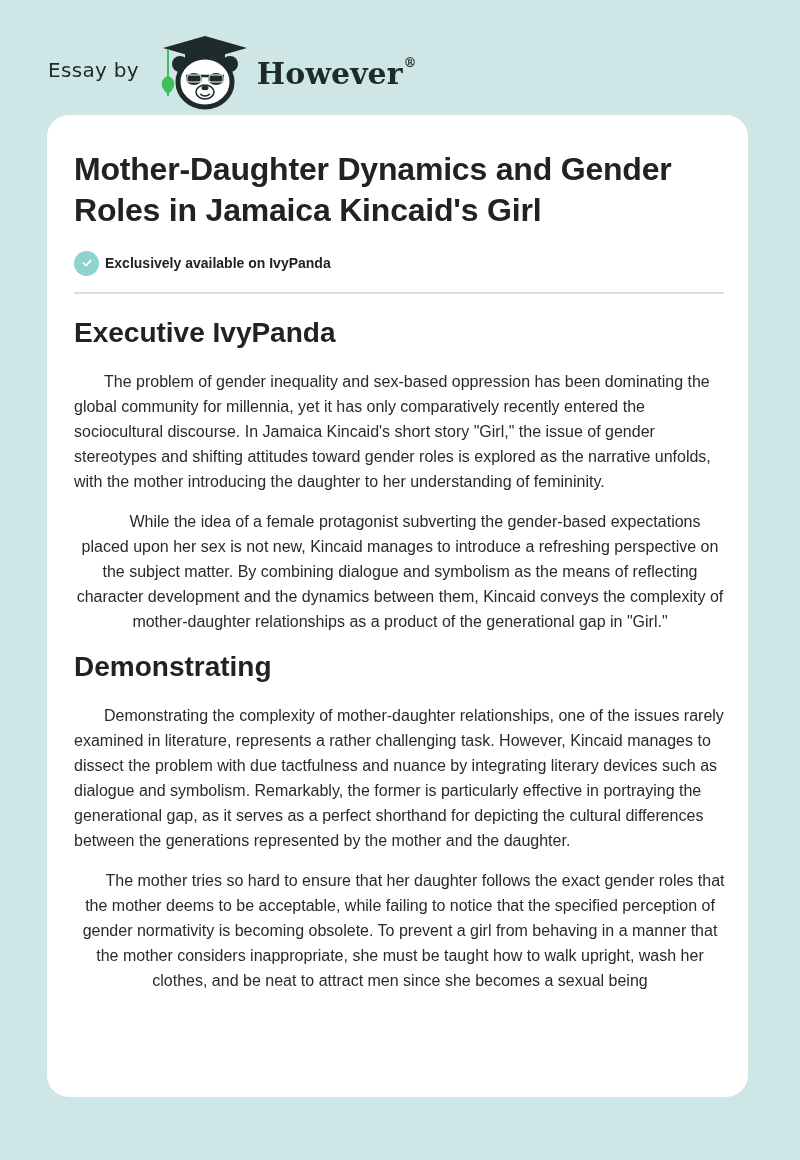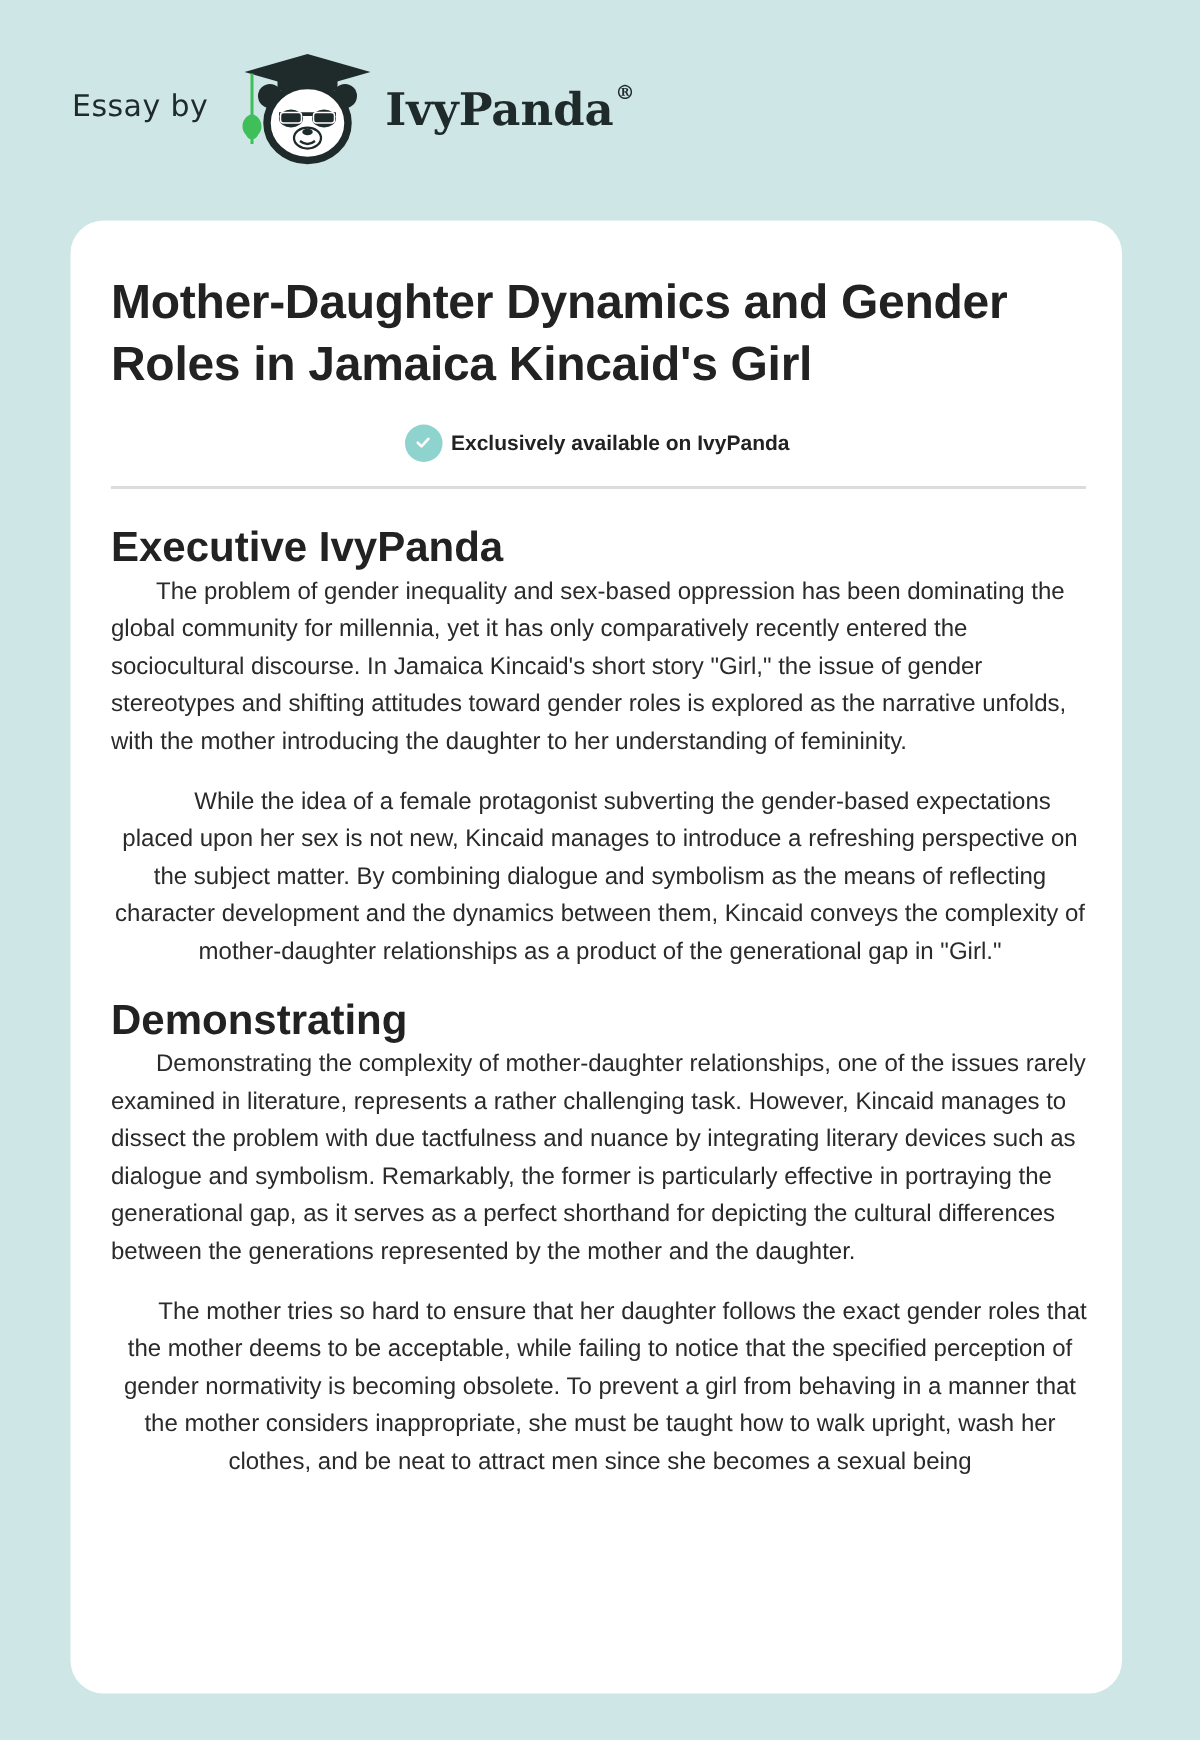--- a/index.html
+++ b/index.html
@@ -46,21 +46,21 @@
     }
     .logo-word sup {
       font-size: 13px;
       position: relative;
       top: -6px;
       margin-left: 1px;
     }
     .card {
       position: absolute;
       left: 47px;
-      top: 147px;
+      top: 115px;
       width: 701px;
       height: 982px;
       background: #ffffff;
       border-radius: 22px;
       box-sizing: border-box;
       padding: 34px 26px 0 27px;
       overflow: hidden;
     }
     .title {
       font-size: 32px;
@@ -68,21 +68,20 @@
       line-height: 41px;
       margin: 0;
       color: #222;
       letter-spacing: -0.2px;
     }
     .exclusive {
       display: flex;
       align-items: center;
       margin-top: 19px;
       height: 26px;
-      justify-content: center;
     }
     .check-badge {
       width: 25px;
       height: 25px;
       border-radius: 50%;
       background: #8fd3cf;
       display: flex;
       align-items: center;
       justify-content: center;
       margin-right: 6px;
@@ -113,20 +112,21 @@
     }
     .paragraph {
       font-size: 16px;
       line-height: 25px;
       color: #2a2a2a;
       text-indent: 30px;
       margin: 0;
       width: 652px;
     }
     .section-heading + .paragraph {
+      margin-top: 19px;
     }
     .paragraph + .paragraph {
       margin-top: 15px;
       text-align: center;
     }
   </style>
 </head>
 <body>
 
 <header class="brand-bar">
@@ -150,21 +150,21 @@
       <ellipse cx="57" cy="45" rx="8" ry="6" fill="#1f2a2a"></ellipse>
       <line x1="27" y1="42" x2="65" y2="42" stroke="#1f2a2a" stroke-width="2.5"></line>
       <rect x="28" y="41" width="14" height="7" rx="2" fill="none" stroke="#ffffff" stroke-width="1"></rect>
       <rect x="50" y="41" width="14" height="7" rx="2" fill="none" stroke="#ffffff" stroke-width="1"></rect>
 
       <ellipse cx="46" cy="58" rx="9" ry="7" fill="#ffffff" stroke="#1f2a2a" stroke-width="1.5"></ellipse>
       <ellipse cx="46" cy="54" rx="3.5" ry="2.2" fill="#1f2a2a"></ellipse>
       <path d="M41,60 Q46,64 51,60" stroke="#1f2a2a" stroke-width="1.5" fill="none"></path>
     </svg>
   </span>
-  <span class="logo-word"><span>IvyPanda</span><sup>®</sup></span>
+  <span class="logo-word"><span>However</span><sup>®</sup></span>
 </header>
 
 <main class="card">
   <h1 class="title">Mother-Daughter Dynamics and Gender Roles in Jamaica Kincaid's Girl</h1>
 
   <div class="exclusive">
     <span class="check-badge">
       <svg width="12" height="12" viewBox="0 0 12 12">
         <path d="M2.5,6.2 L5,8.6 L9.6,3.6" stroke="#ffffff" stroke-width="1.8" fill="none" stroke-linecap="round" stroke-linejoin="round"></path>
       </svg>

